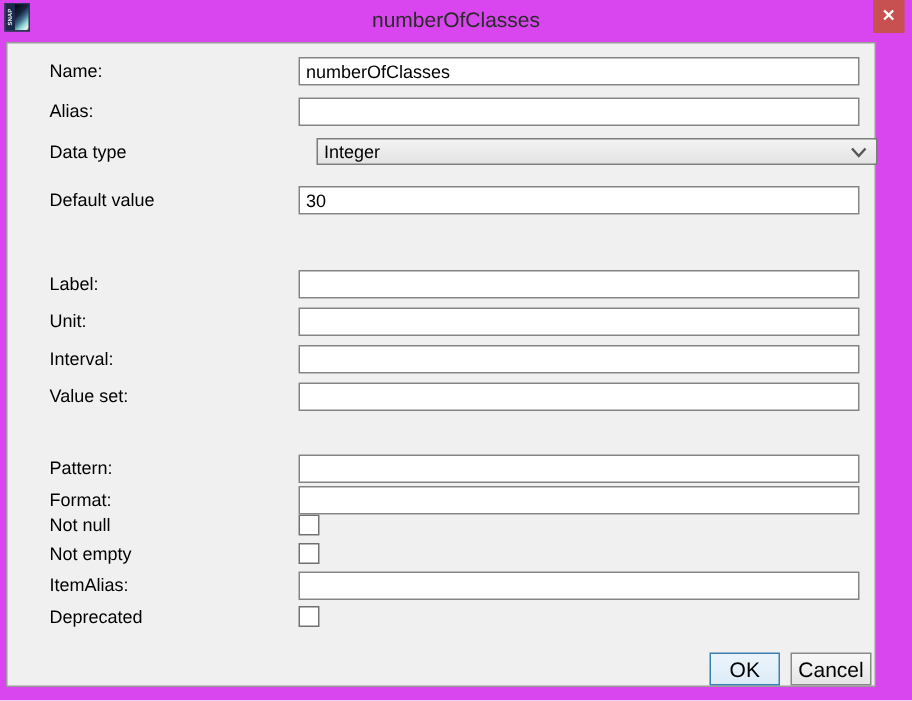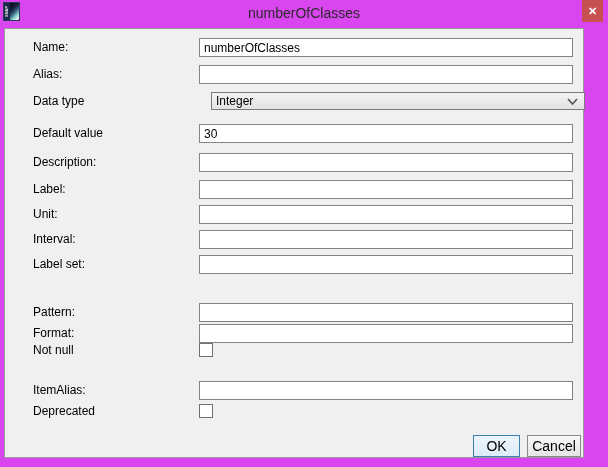--- a/index.html
+++ b/index.html
@@ -132,61 +132,61 @@
           <polyline points="1,1 5.5,6 10,1" fill="none" stroke="#555555" stroke-width="1.6"></polyline>
         </svg>
       </div>
     </div>
 
     <div class="row" style="top:95px">
       <span class="flabel">Default value</span>
       <input class="tinput" type="text" value="30" style="">
     </div>
 
-    <div class="row" style="top:124px">
-      <span class="flabel">Description:</span>
-      <input class="tinput" type="text" value="" style="">
-    </div>
 
     <div class="row" style="top:151px">
       <span class="flabel">Label:</span>
       <input class="tinput" type="text" value="" style="">
     </div>
 
     <div class="row" style="top:176px">
       <span class="flabel">Unit:</span>
       <input class="tinput" type="text" value="" style="">
     </div>
 
     <div class="row" style="top:201px">
       <span class="flabel">Interval:</span>
       <input class="tinput" type="text" value="" style="">
     </div>
 
     <div class="row" style="top:226px">
-      <span class="flabel">Label set:</span>
+      <span class="flabel">Value set:</span>
       <input class="tinput" type="text" value="" style="">
     </div>
 
 
     <div class="row" style="top:274px">
       <span class="flabel">Pattern:</span>
       <input class="tinput" type="text" value="" style="">
     </div>
 
     <div class="row" style="top:295px">
       <span class="flabel">Format:</span>
       <input class="tinput" type="text" value="" style="">
     </div>
 
     <div class="row cb" style="top:314px">
       <span class="flabel">Not null</span>
       <div class="checkbox"></div>
     </div>
 
+    <div class="row cb" style="top:333px">
+      <span class="flabel">Not empty</span>
+      <div class="checkbox"></div>
+    </div>
 
     <div class="row" style="top:352px">
       <span class="flabel">ItemAlias:</span>
       <input class="tinput" type="text" value="" style="">
     </div>
 
     <div class="row cb" style="top:375px">
       <span class="flabel">Deprecated</span>
       <div class="checkbox"></div>
     </div>

